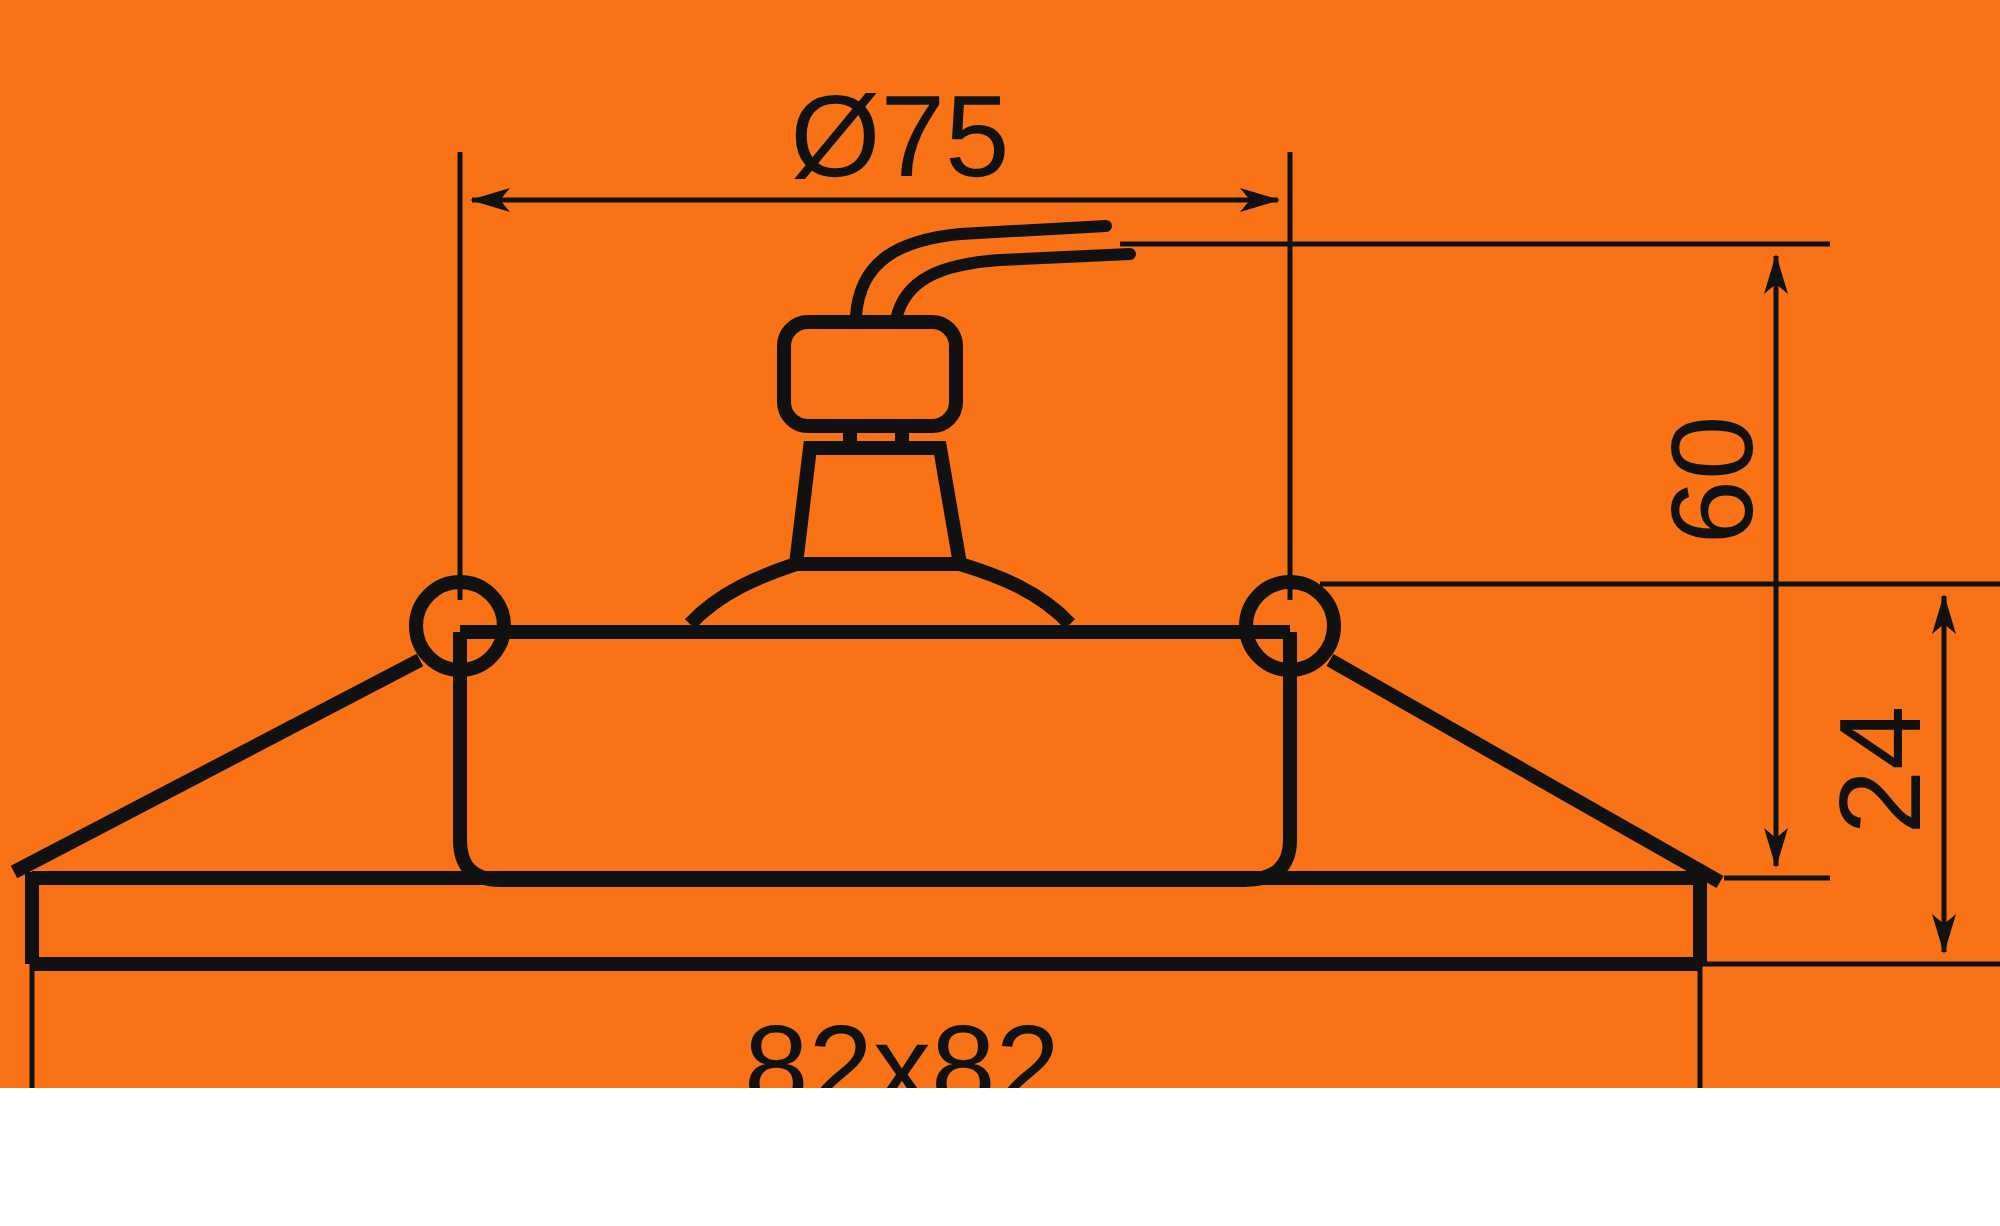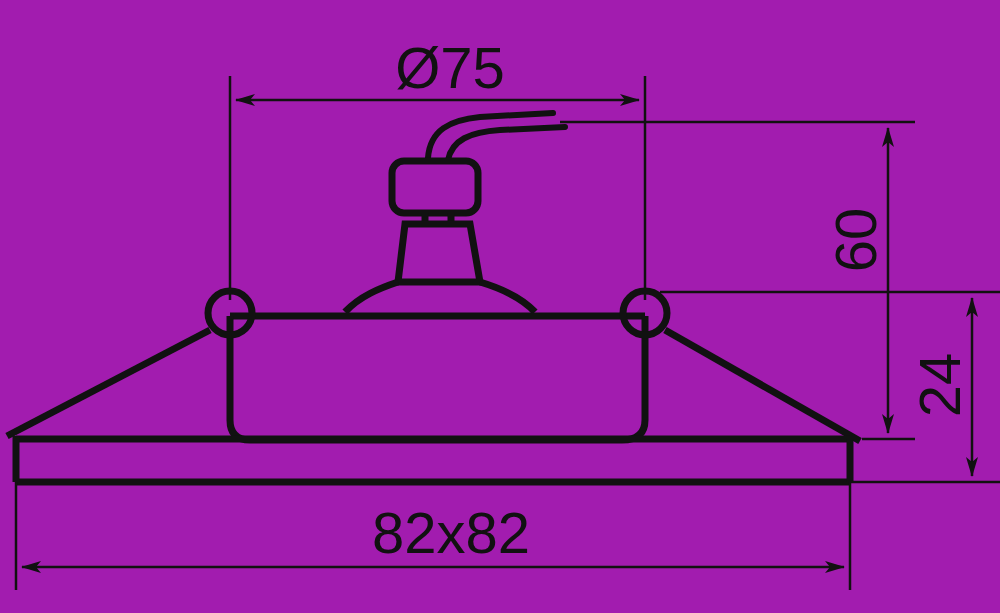--- a/index.html
+++ b/index.html
@@ -1,16 +1,16 @@
 <!DOCTYPE html>
 <html><head>
 <meta charset="utf-8">
 <style>
   html, body { margin: 0; padding: 0; background: #ffffff; }
-  #canvas { position: relative; width: 1000px; height: 613px; overflow: hidden; background: #a21caf; text-decoration: underline; }
+  #canvas { position: relative; width: 1000px; height: 544px; overflow: hidden; background: #f97316; text-decoration: underline; }
   svg { position: absolute; left: 0; top: 0; }
   .dim-text { font-family: "Liberation Sans", sans-serif; fill: #111111; }
 </style>
 </head>
 <body>
 
 <div id="canvas">
   <svg width="1000" height="613" viewBox="0 0 1000 613">
     <defs>
       <marker id="arrow" viewBox="0 0 20 12" refX="19" refY="6" markerWidth="20" markerHeight="12" markerUnits="userSpaceOnUse" orient="auto-start-reverse">

